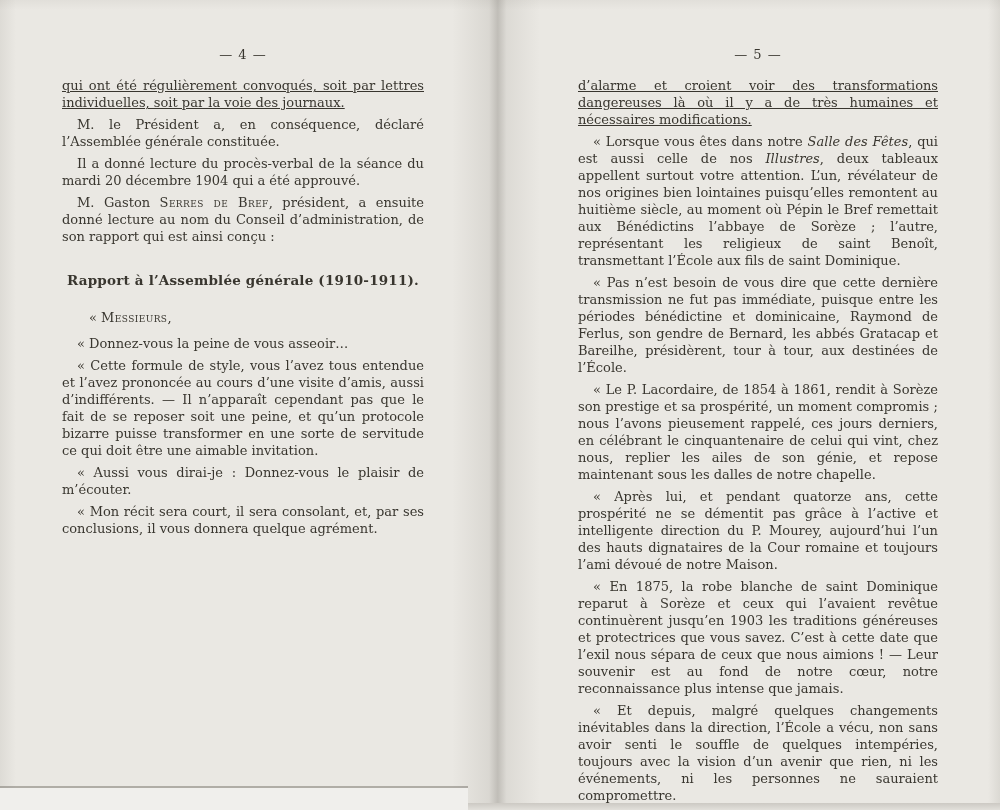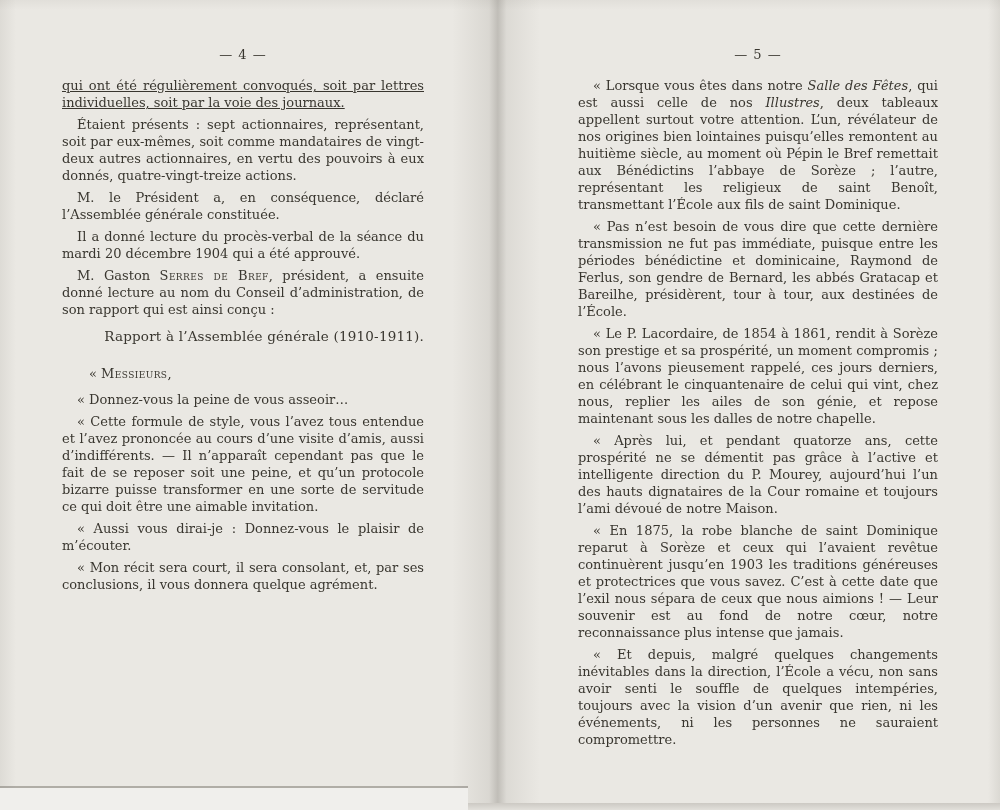--- a/index.html
+++ b/index.html
@@ -47,59 +47,59 @@
   }
   .page-body p{
     margin:0 0 5px 0;
     font-size:13px;
     line-height:17px;
     text-align:justify;
     text-indent:15px;
   }
   .page-body p.continuation{text-indent:0;text-decoration:underline;}
   .page-body p.heading{
-    text-align:right;
-    font-weight:400;
+    text-align:center;
+    font-weight:700;
     text-indent:0;
-    margin:10px 0 20px 0;
+    margin:27px 0 20px 0;
     font-size:13.5px;
     letter-spacing:0.2px;
   }
   .page-body p.salutation{
     text-indent:27px;
     margin:16px 0 9px 0;
   }
   .italic{font-style:italic;}
   .smallcaps{font-variant:small-caps;letter-spacing:0.4px;}
 </style>
 </head>
 <body>
 
 <div class="scan">
 
   <div class="page page-left">
     <div class="page-header">— 4 —</div>
     <div class="page-body">
         <p class="continuation"><span>qui ont été régulièrement convoqués, soit par lettres individuelles, soit par la voie des journaux.</span></p>
-        <p class="body"><span>Étaient présents : sept actionnaires, représentant, soit par eux-mêmes, soit comme mandataires de vingt-deux autres actionnaires, en vertu des pouvoirs à eux donnés, quatre-vingt-treize actions.</span></p>
         <p class="body"><span>M. le Président a, en conséquence, déclaré l’Assemblée générale constituée.</span></p>
         <p class="body"><span>Il a donné lecture du procès-verbal de la séance du mardi 20 décembre 1904 qui a été approuvé.</span></p>
         <p class="body"><span>M. Gaston </span><span class="smallcaps">Serres de Bref</span><span>, président, a ensuite donné lecture au nom du Conseil d’administration, de son rapport qui est ainsi conçu :</span></p>
         <p class="heading"><span>Rapport à l’Assemblée générale (1910-1911).</span></p>
         <p class="salutation"><span>« </span><span class="smallcaps">Messieurs</span><span>,</span></p>
         <p class="body"><span>« Donnez-vous la peine de vous asseoir…</span></p>
         <p class="body"><span>« Cette formule de style, vous l’avez tous entendue et l’avez prononcée au cours d’une visite d’amis, aussi d’indifférents. — Il n’apparaît cependant pas que le fait de se reposer soit une peine, et qu’un protocole bizarre puisse transformer en une sorte de servitude ce qui doit être une aimable invitation.</span></p>
         <p class="body"><span>« Aussi vous dirai-je : Donnez-vous le plaisir de m’écouter.</span></p>
         <p class="body"><span>« Mon récit sera court, il sera consolant, et, par ses conclusions, il vous donnera quelque agrément.</span></p>
       </div>
   </div>
 
   <div class="page page-right">
     <div class="page-header">— 5 —</div>
     <div class="page-body">
+        <p class="continuation"><span>d’alarme et croient voir des transformations dangereuses là où il y a de très humaines et nécessaires modifications.</span></p>
         <p class="body"><span>« Lorsque vous êtes dans notre </span><span class="italic">Salle des Fêtes</span><span>, qui est aussi celle de nos </span><span class="italic">Illustres</span><span>, deux tableaux appellent surtout votre attention. L’un, révélateur de nos origines bien lointaines puisqu’elles remontent au huitième siècle, au moment où Pépin le Bref remettait aux Bénédictins l’abbaye de Sorèze ; l’autre, représentant les religieux de saint Benoît, transmettant l’École aux fils de saint Dominique.</span></p>
         <p class="body"><span>« Pas n’est besoin de vous dire que cette dernière transmission ne fut pas immédiate, puisque entre les périodes bénédictine et dominicaine, Raymond de Ferlus, son gendre de Bernard, les abbés Gratacap et Bareilhe, présidèrent, tour à tour, aux destinées de l’École.</span></p>
         <p class="body"><span>« Le P. Lacordaire, de 1854 à 1861, rendit à Sorèze son prestige et sa prospérité, un moment compromis ; nous l’avons pieusement rappelé, ces jours derniers, en célébrant le cinquantenaire de celui qui vint, chez nous, replier les ailes de son génie, et repose maintenant sous les dalles de notre chapelle.</span></p>
         <p class="body"><span>« Après lui, et pendant quatorze ans, cette prospérité ne se démentit pas grâce à l’active et intelligente direction du P. Mourey, aujourd’hui l’un des hauts dignataires de la Cour romaine et toujours l’ami dévoué de notre Maison.</span></p>
         <p class="body"><span>« En 1875, la robe blanche de saint Dominique reparut à Sorèze et ceux qui l’avaient revêtue continuèrent jusqu’en 1903 les traditions généreuses et protectrices que vous savez. C’est à cette date que l’exil nous sépara de ceux que nous aimions ! — Leur souvenir est au fond de notre cœur, notre reconnaissance plus intense que jamais.</span></p>
         <p class="body"><span>« Et depuis, malgré quelques changements inévitables dans la direction, l’École a vécu, non sans avoir senti le souffle de quelques intempéries, toujours avec la vision d’un avenir que rien, ni les événements, ni les personnes ne sauraient compromettre.</span></p>
         <p class="body"></p>
       </div>
   </div>
 

